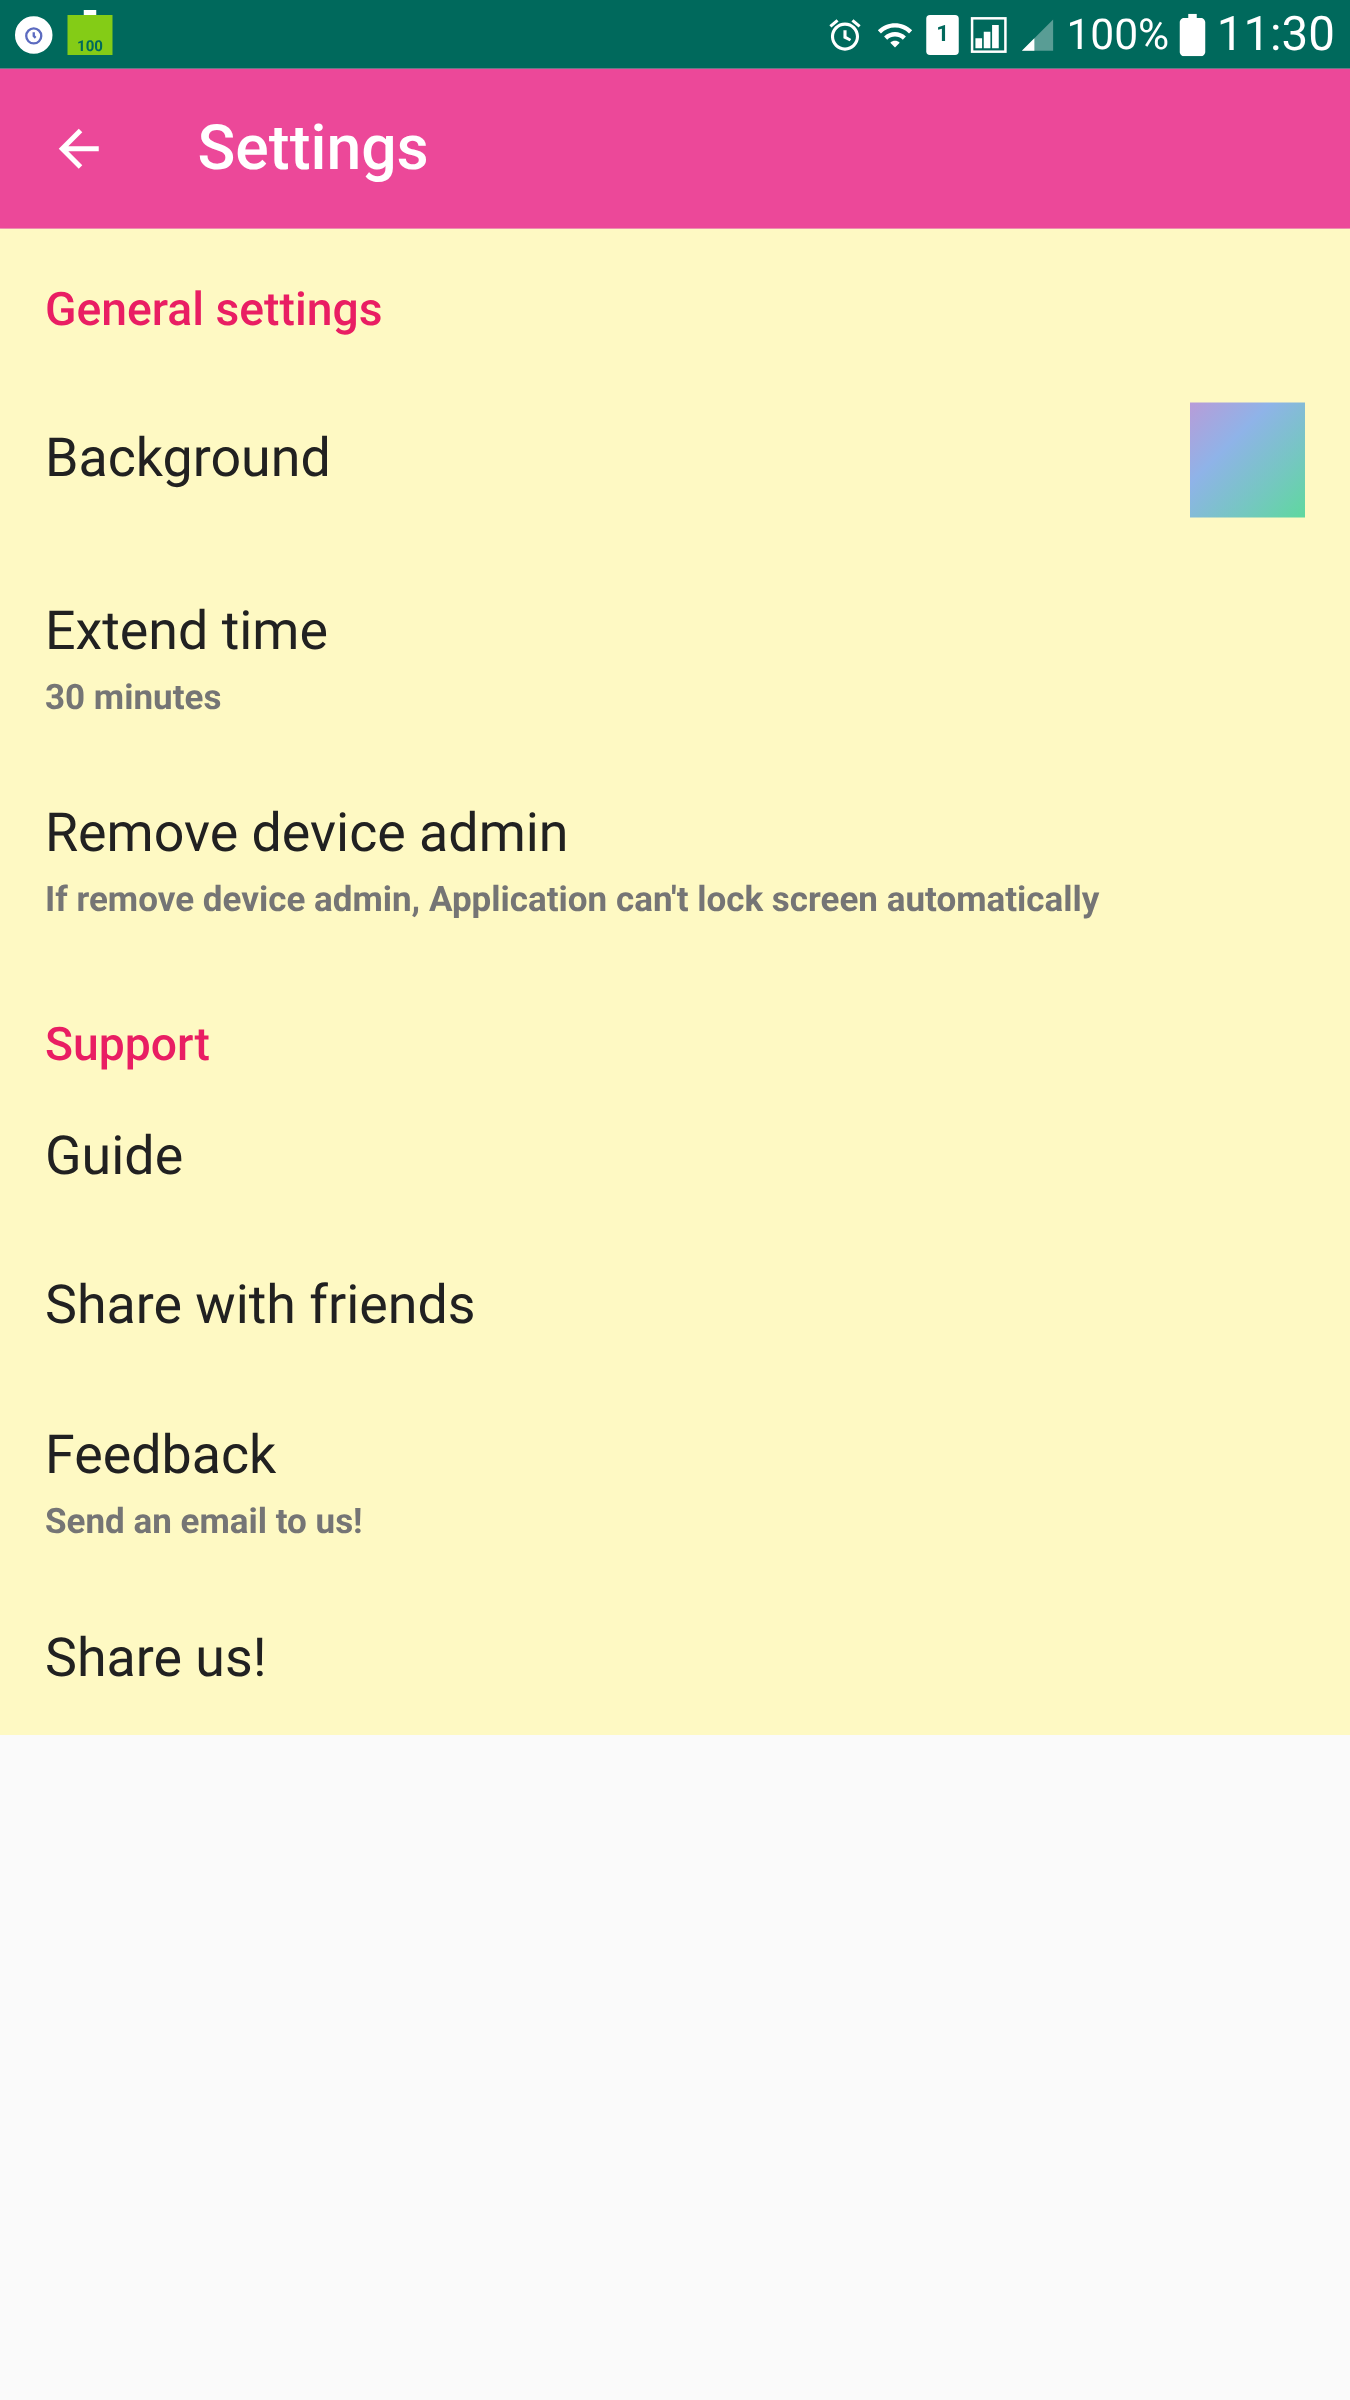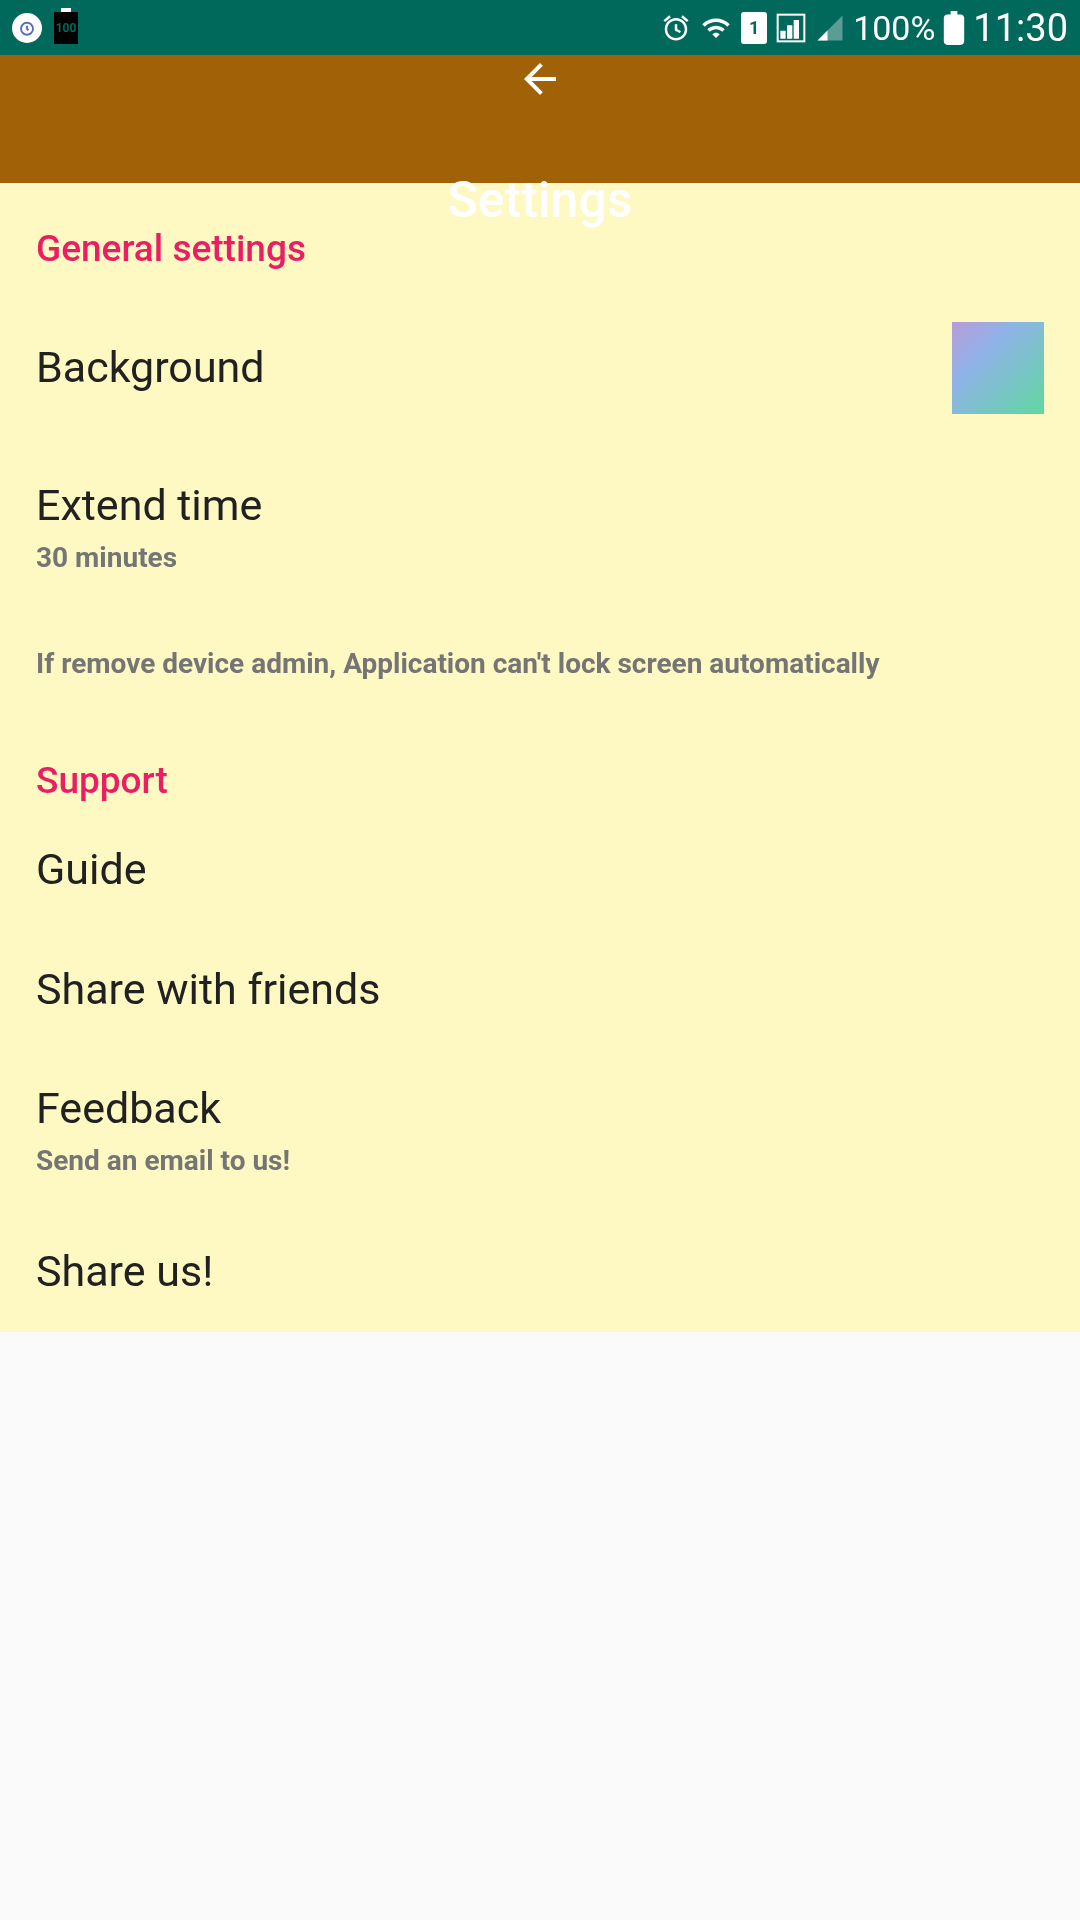--- a/index.html
+++ b/index.html
@@ -40,26 +40,26 @@
       width: 30px;
       height: 30px;
       border: 2.5px solid #fff;
       border-radius: 50%;
       display: flex;
       align-items: center;
       justify-content: center;
       background: #fff;
     }
     .battery-box {
-      width: 24px;
+      width: 36px;
       height: 32px;
-      background: #000000;
+      background: #84cc16;
       position: relative;
       display: flex;
-      align-items: center;
+      align-items: flex-end;
       justify-content: center;
     }
     .battery-box::before {
       content: '';
       position: absolute;
       top: -4px;
       left: 50%;
       transform: translateX(-50%);
       width: 10px;
       height: 4px;
@@ -71,27 +71,26 @@
       font-weight: bold;
     }
     .status-percent {
       font-size: 34px;
     }
     .status-time {
       font-size: 38px;
     }
     .app-bar {
       height: 128px;
-      background: #a16207;
+      background: #ec4899;
       display: flex;
       align-items: center;
       padding: 0 36px;
       gap: 68px;
       box-shadow: 0 3px 4px rgba(0,0,0,0.15);
-      flex-direction: column;
     }
     .back-arrow {
       width: 54px;
       height: 54px;
       display: flex;
       align-items: center;
       justify-content: center;
       cursor: pointer;
     }
     .app-title {
@@ -203,20 +202,21 @@
 
   <div class="setting-item">
     <div class="setting-text">
       <div class="setting-title">Extend time</div>
       <div class="setting-subtitle">30 minutes</div>
     </div>
   </div>
 
   <div class="setting-item">
     <div class="setting-text">
+      <div class="setting-title">Remove device admin</div>
       <div class="setting-subtitle">If remove device admin, Application can't lock screen automatically</div>
     </div>
   </div>
 
   <div class="section-header">Support</div>
 
   <div class="setting-item" style="padding-top:20px;padding-bottom:32px;">
     <div class="setting-text">
       <div class="setting-title">Guide</div>
     </div>

